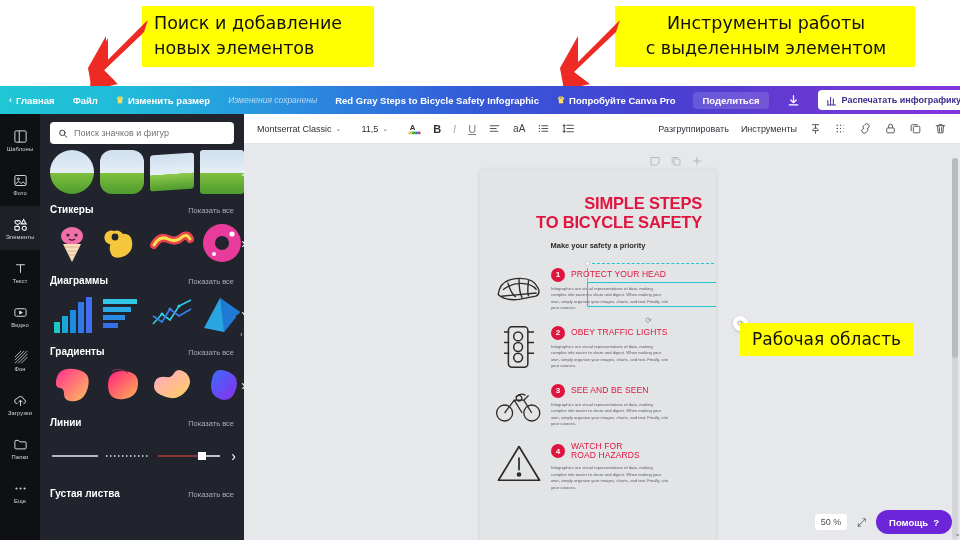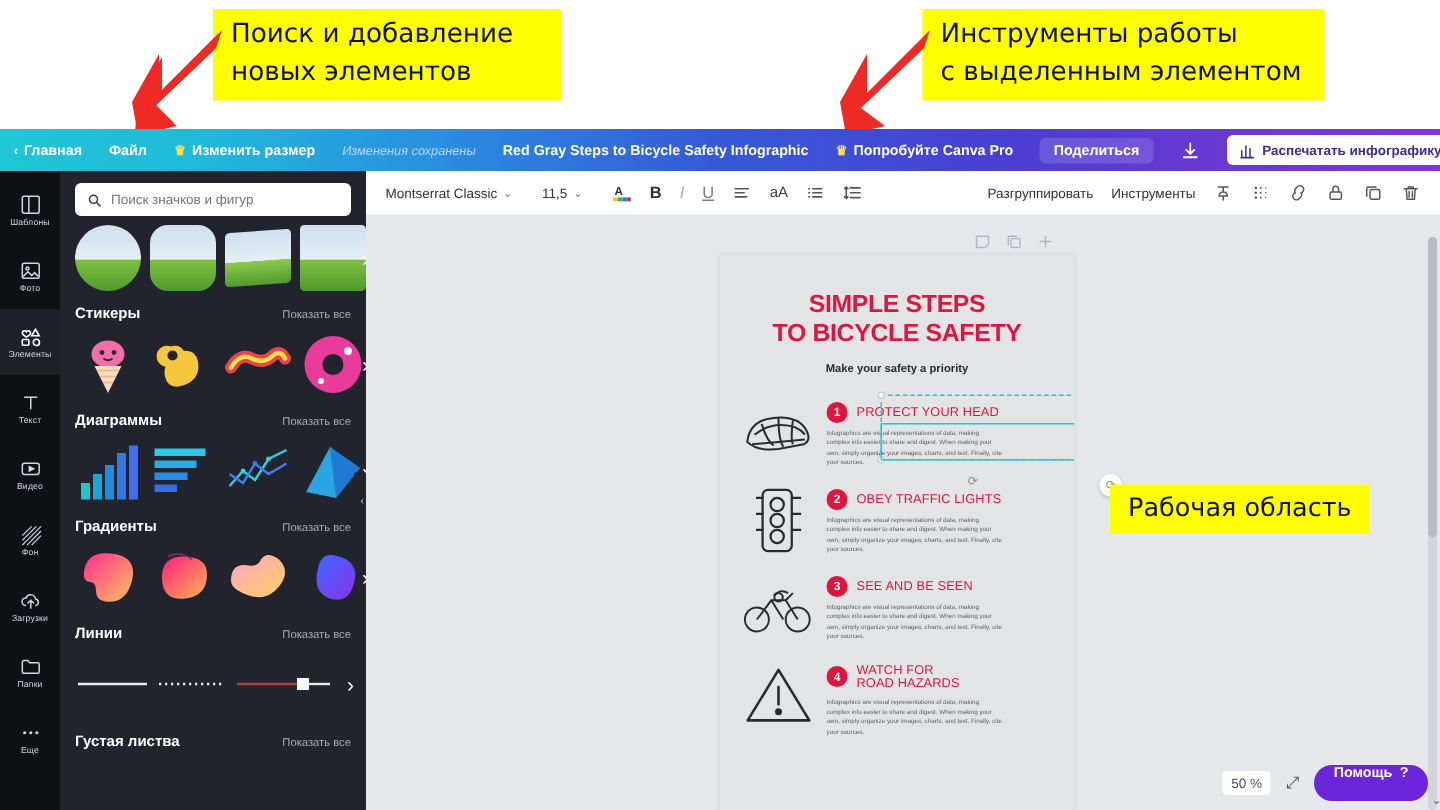--- a/index.html
+++ b/index.html
@@ -12,21 +12,21 @@
   #root { position: relative; width: 960px; height: 540px; }
 
   
   .annot-band { position: absolute; left: 0; top: 0; width: 960px; height: 86px; background: #ffffff; }
   .annot-box {
     position: absolute; background: #ffff00; color: #111;
     font-size: 17.5px; line-height: 1.42; padding: 5px 10px 6px 12px;
     white-space: pre-line; font-family: "DejaVu Sans", sans-serif;
   }
   #annot-left  { left: 142px; top: 6px; width: 232px; }
-  #annot-right { left: 615px; top: 6px; width: 268px; }
+  #annot-right { left: 615px; top: 6px; width: 300px; text-align: center; }
   .annot-note {
     position: absolute; background: #ffff00; color: #111;
     font-size: 17px; padding: 6px 12px 7px 12px;
     font-family: "DejaVu Sans", sans-serif;
   }
   #annot-canvas { left: 740px; top: 311px; margin-top: 12px; }
 
   
   .arrow { position: absolute; }
 
@@ -165,21 +165,21 @@
     position: absolute; right: 2px; top: 14px; width: 6px; height: 382px;
     background: #d4d5da; border-radius: 3px;
   }
   .vscroll-thumb { position: absolute; top: 0; left: 0; width: 6px; height: 200px; background: #b9bbc2; border-radius: 3px; }
 
   .bottom-bar { position: absolute; right: 8px; bottom: 6px; display: flex; align-items: center; gap: 8px; }
   .zoom-val { font-size: 9px; color: #4c4c57; background: #fff; border-radius: 3px; padding: 3px 6px; }
   .expand-btn { color: #4c4c57; font-size: 11px; padding: 2px; }
   .help-btn {
     background: #6c25d8; color: #fff; border-radius: 13px; height: 24px;
-    display: flex; align-items: flex-start; gap: 5px; padding: 0 13px; font-size: 9.5px; font-weight: bold;
+    display: flex; align-items: center; gap: 5px; padding: 0 13px; font-size: 9.5px; font-weight: bold;
   }
   .help-caret { position: absolute; right: -1px; bottom: 2px; color: #6b6b78; font-size: 8px; }
 </style>
 </head>
 <body>
 
 <div id="root">
 
   <div class="annot-band">
     <div class="annot-box" id="annot-left">Поиск и добавление
@@ -605,21 +605,21 @@
       <svg width="12" height="12" viewBox="0 0 24 24" fill="none" stroke="#b4b6bd" stroke-width="1.9">
         <rect x="8" y="8" width="12" height="12" rx="1.6"></rect>
           <path d="M16 5 H6 a1.6 1.6 0 0 0-1.6 1.6 V17"></path>
       </svg>
       <svg width="12" height="12" viewBox="0 0 24 24" stroke="#b4b6bd" stroke-width="2" stroke-linecap="round">
         <path d="M12 5 v14 M5 12 h14"></path>
       </svg>
     </div>
 
     <div class="page">
-      <div class="ig-title" style="white-space:pre-line;">SIMPLE STEPS
+      <div class="ig-title" style="white-space:pre-line;text-align:right;">SIMPLE STEPS
 TO BICYCLE SAFETY</div>
       <div class="ig-sub">Make your safety a priority</div>
 
       <div class="step" style="margin-top:16px;">
         <div class="step-ico">
           <svg width="48" height="34" viewBox="0 0 60 42" fill="none" stroke="#2b2b2b" stroke-width="1.7">
             <path d="M4 28 q2-18 22-20 q22-2 28 12 q3 7-3 10 L30 34 q-18 2-26-6z"></path>
             <path d="M10 22 q10-8 22-8 q14 0 20 8"></path>
             <path d="M16 13 q4 14 10 18 M30 8 q0 18 4 24 M42 10 q-2 16 0 20"></path>
             <path d="M8 30 L52 26"></path>

